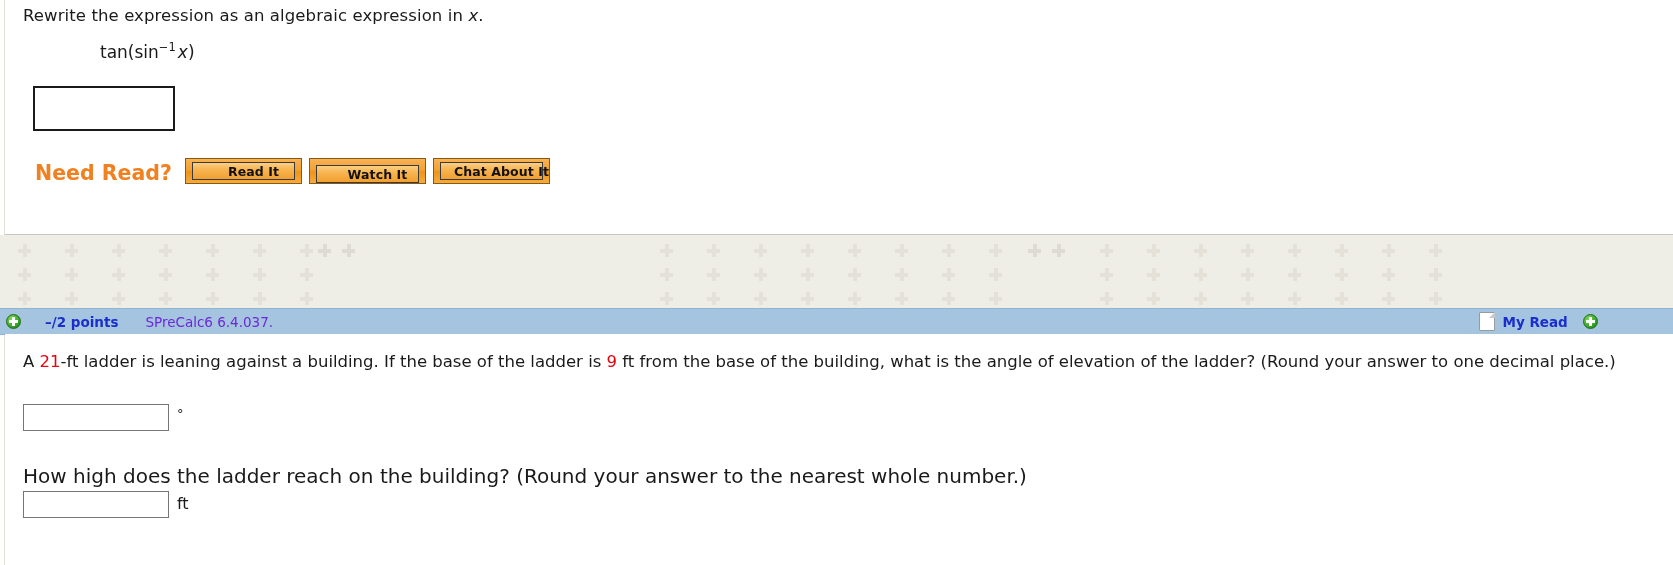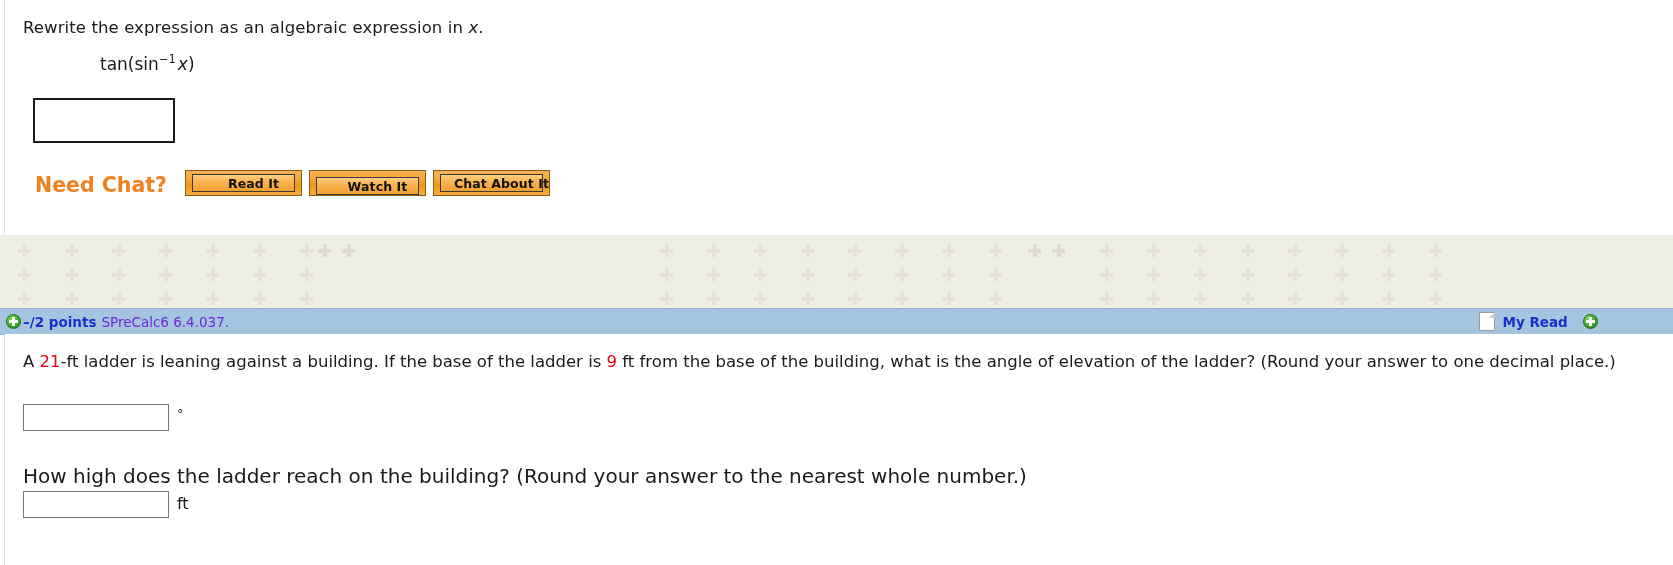--- a/index.html
+++ b/index.html
@@ -12,21 +12,21 @@
   .page{position:relative;width:1673px;height:565px;}
 
   
   .left-rail{
     position:absolute;left:0;top:0;width:4px;height:565px;
     background:#ffffff;border-right:1px solid #e2e0d8;
   }
 
   
   .panel-one{
-    position:absolute;left:5px;top:12px;width:1668px;height:234px;
+    position:absolute;left:5px;top:0;width:1668px;height:234px;
     background:#ffffff;border-bottom:1px solid #c8c6bf;
   }
   .q-text{
     position:absolute;left:18px;top:6px;
     font-size:16.5px;color:#1a1a1a;letter-spacing:0.1px;white-space:nowrap;
   }
   .q-text .ital{font-style:italic;}
 
   .expr{
     position:absolute;left:95px;top:40px;
@@ -85,21 +85,21 @@
   }
   .plus:before{left:4.5px;top:0;width:4px;height:13px;}
   .plus:after{left:0;top:4.5px;width:13px;height:4px;}
 
   
   .bluebar{
     position:absolute;left:0;top:308px;width:1673px;height:25px;
     background:#a4c4e0;
     border-top:1px solid #8fb3d2;border-bottom:1px solid #8fb3d2;
   }
-  .bb-left{position:absolute;left:6px;top:0;height:25px;display:flex;align-items:center;gap:2px;}
+  .bb-left{position:absolute;left:6px;top:0;height:25px;display:flex;align-items:center;gap:24px;}
   .bb-right{position:absolute;right:0px;top:0;height:25px;display:flex;align-items:center;gap:7px;}
 
   .plus-icon{
     width:13px;height:13px;border-radius:50%;
     background:radial-gradient(circle at 35% 30%, #7ed957 0%, #2e9b23 70%, #1c6b14 100%);
     border:1px solid #1d6e15;
     position:relative;display:inline-block;flex:none;
   }
   .plus-icon:before,.plus-icon:after{content:"";position:absolute;background:#ffffff;}
   .plus-icon:before{left:5px;top:2px;width:3px;height:9px;}
@@ -156,21 +156,21 @@
 
   <div class="panel-one">
 
     <div class="q-text"><span>Rewrite the expression as an algebraic expression in </span><span class="ital">x</span><span>.</span></div>
 
     <div class="expr"><span>tan(sin</span><sup>−1</sup><span class="ital">x</span><span>)</span></div>
 
     <div class="math-box"></div>
 
     <div class="help-row">
-      <div class="need-help">Need Chat?</div>
+      <div class="need-help">Need Read?</div>
 
       <div class="hbtn" id="btn-read">
         <span class="inner">Read It</span>
       </div>
       <div class="hbtn" id="btn-watch">
         <span class="inner">Watch It</span>
       </div>
       <div class="hbtn" id="btn-chat">
         <span class="inner">Chat About It</span>
       </div>

